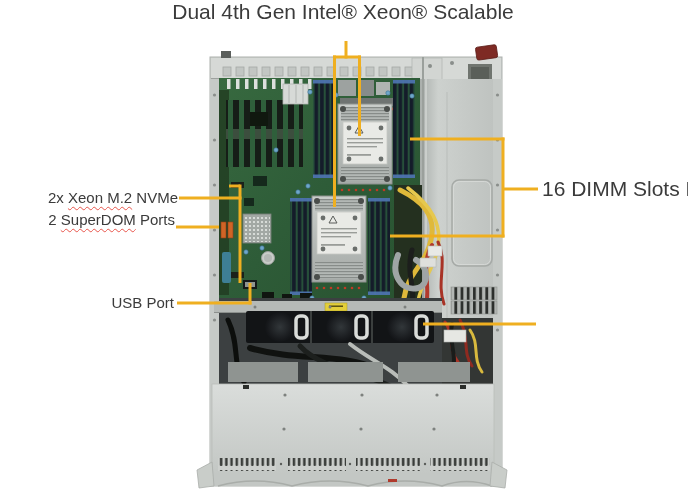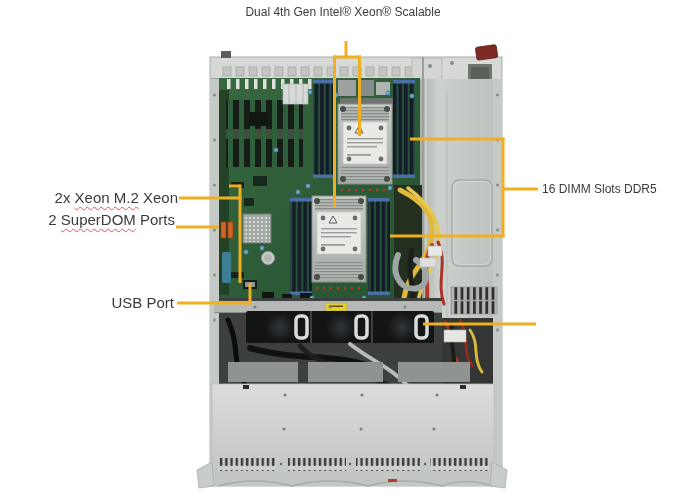--- a/index.html
+++ b/index.html
@@ -5,21 +5,21 @@
   html,body{margin:0;padding:0;background:#ffffff;}
   #stage{
     position:relative;width:688px;height:500px;overflow:hidden;
     background:#ffffff;font-family:"Liberation Sans",sans-serif;
   }
   #stage svg{position:absolute;left:0;top:0;}
   .callout-label{
     position:absolute;color:#3b3b3b;font-size:15px;line-height:18px;
     white-space:nowrap;z-index:5;
   }
-  .callout-label.big{font-size:12px;}
+  .callout-label.big{font-size:21px;}
   .center{text-align:center;transform:translateX(-50%);}
   .right-align{text-align:right;}
   .sq{
     text-decoration-line:underline;
     text-decoration-style:wavy;
     text-decoration-color:#e8554b;
     text-decoration-thickness:1px;
     text-underline-offset:3px;
   }
 </style>
@@ -408,21 +408,21 @@
     </g>
 
     <line x1="423" y1="324" x2="536" y2="324"></line>
   </g>
 </svg>
 
 <div class="callout-label big center" style="left:343px;top:3px;">
   <div>Dual 4th Gen Intel® Xeon® Scalable</div>
 </div>
 
-<div class="callout-label right-align" style="right:510px;top:189px;"><span>2x </span><span class="sq">Xeon M.2</span><span> Xeon</span></div>
+<div class="callout-label right-align" style="right:510px;top:189px;"><span>2x </span><span class="sq">Xeon M.2</span><span> NVMe</span></div>
 
 <div class="callout-label right-align" style="right:513px;top:211px;"><span>2 </span><span class="sq">SuperDOM</span><span> Ports</span></div>
 
 <div class="callout-label right-align" style="right:514px;top:294px;">USB Port</div>
 
 <div class="callout-label big" style="left:542px;top:180px;">16 DIMM Slots DDR5</div>
 
 
 </div>
 

